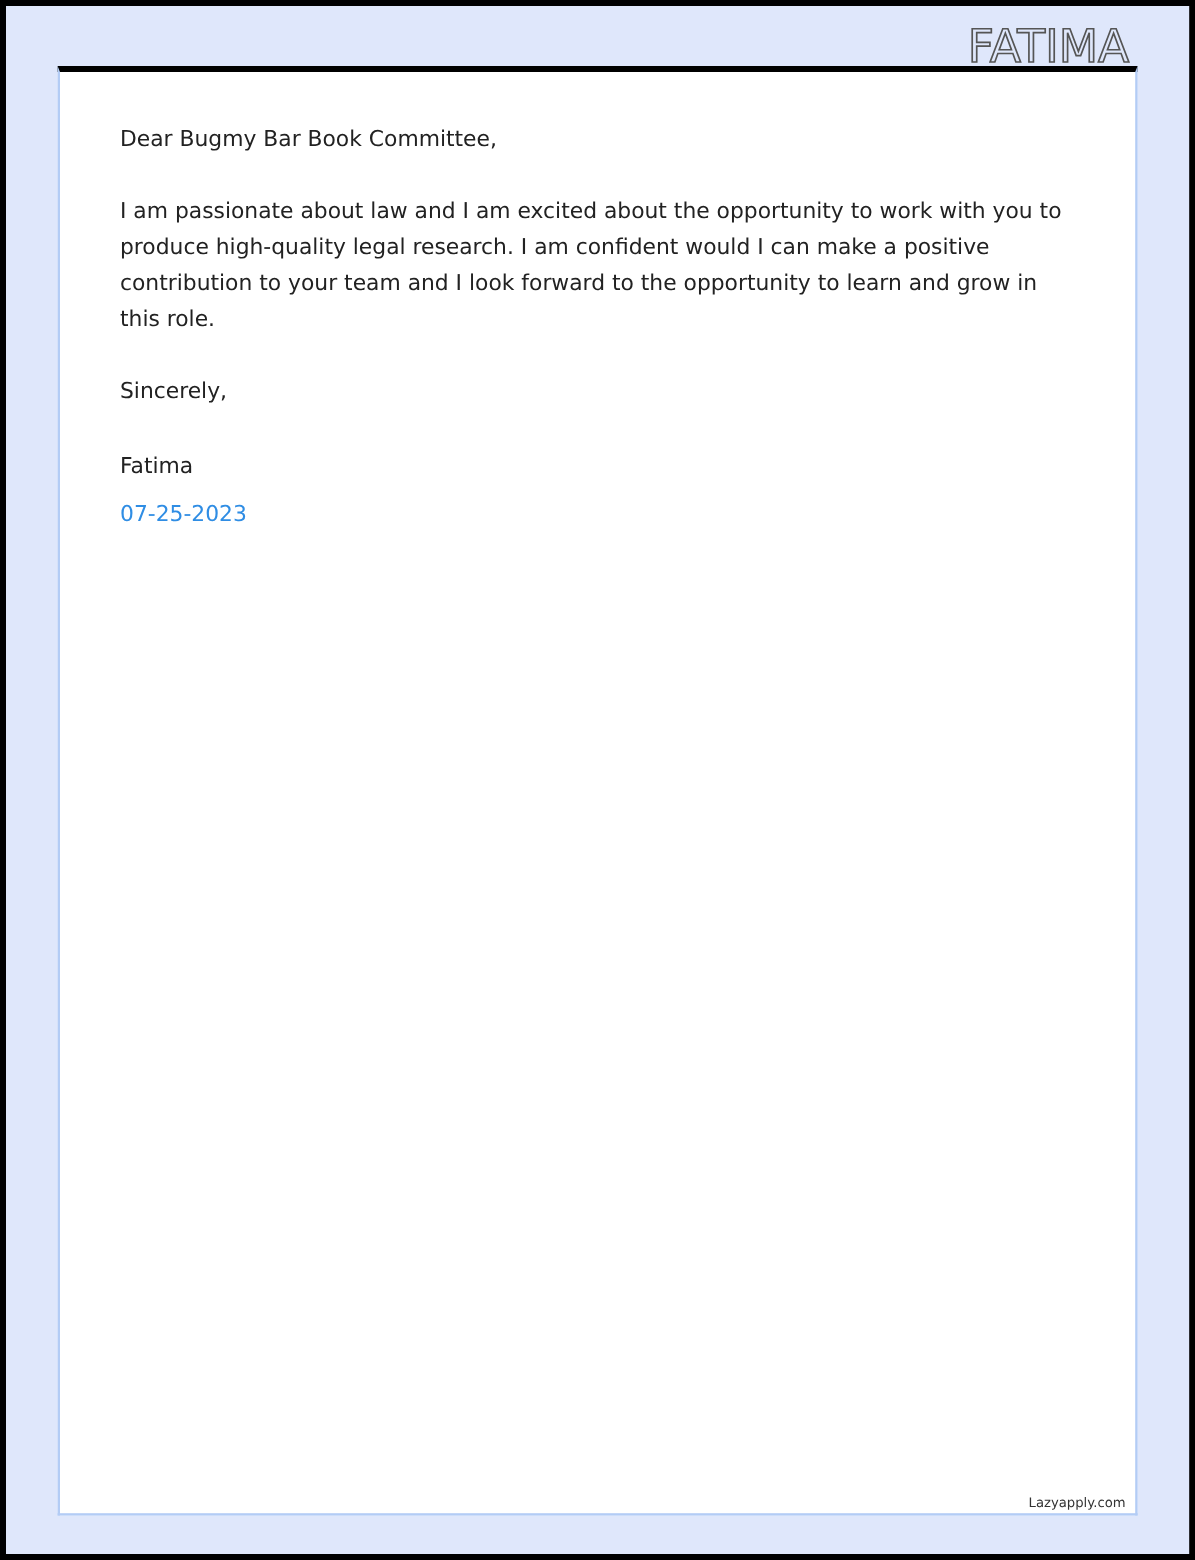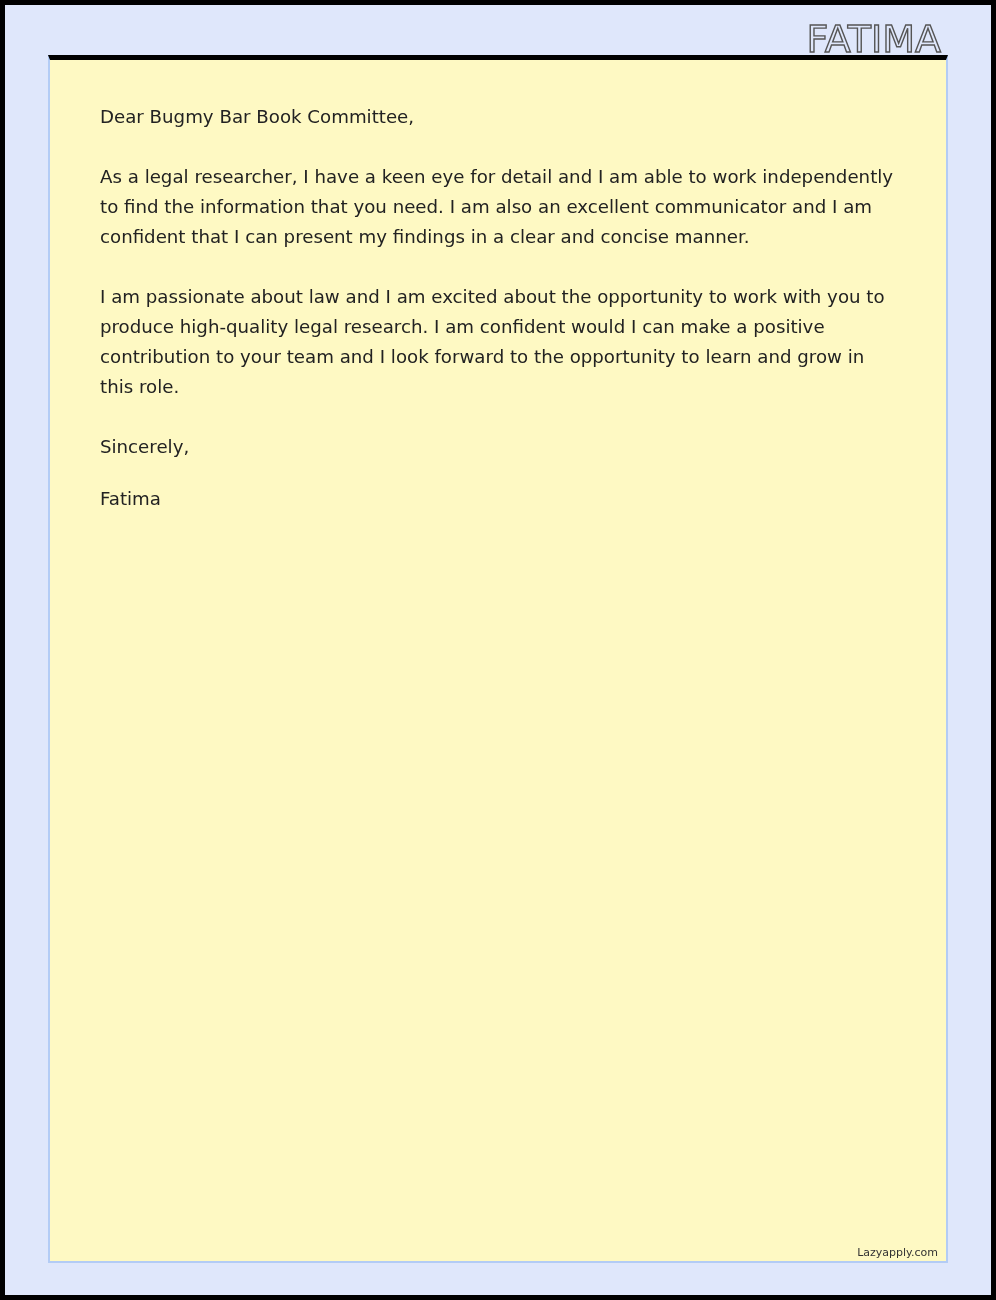--- a/index.html
+++ b/index.html
@@ -25,57 +25,57 @@
       color: #dfe7fb;
       -webkit-text-stroke: 1.4px #555;
       line-height: 44px;
     }
     .card {
       position: absolute;
       left: 43px;
       top: 50px;
       width: 900px;
       height: 1208px;
-      background: #fef9c3;
+      background: #ffffff;
       border-top: 5px solid #000;
       border-left: 2px solid #b3ccf5;
       border-right: 2px solid #b3ccf5;
       border-bottom: 2px solid #b3ccf5;
     }
     .letter {
       position: absolute;
       left: 50px;
       top: 42px;
       width: 800px;
       font-size: 18.2px;
       line-height: 30px;
       color: #222;
     }
     .letter p { margin-bottom: 30px; }
-    .letter p.signoff { margin-bottom: 22px; }
+    .letter p.signoff { margin-bottom: 32px; }
     .letter p.name { margin-bottom: 10px; }
     .letter .date { color: #2f8de4; }
     .footer-brand {
       position: absolute;
       right: 8px;
       bottom: 0px;
       font-size: 11px;
       color: #333;
       line-height: 16px;
     }
   </style>
 </head>
 <body>
 
 <div class="frame">
   <div class="header-name">FATIMA</div>
 
   <div class="card">
     <div class="letter">
       <p>Dear Bugmy Bar Book Committee,</p>
-      <p>As a legal researcher, I have a keen eye for detail and I am able to work independently to find the information that you need. I am also an excellent communicator and I am confident that I can present my findings in a clear and concise manner.</p>
       <p>I am passionate about law and I am excited about the opportunity to work with you to produce high-quality legal research. I am confident would I can make a positive contribution to your team and I look forward to the opportunity to learn and grow in this role.</p>
       <p class="signoff">Sincerely,</p>
       <p class="name">Fatima</p>
+      <p class="date">07-25-2023</p>
     </div>
     <div class="footer-brand">Lazyapply.com</div>
   </div>
 </div>
 
 </body></html>

